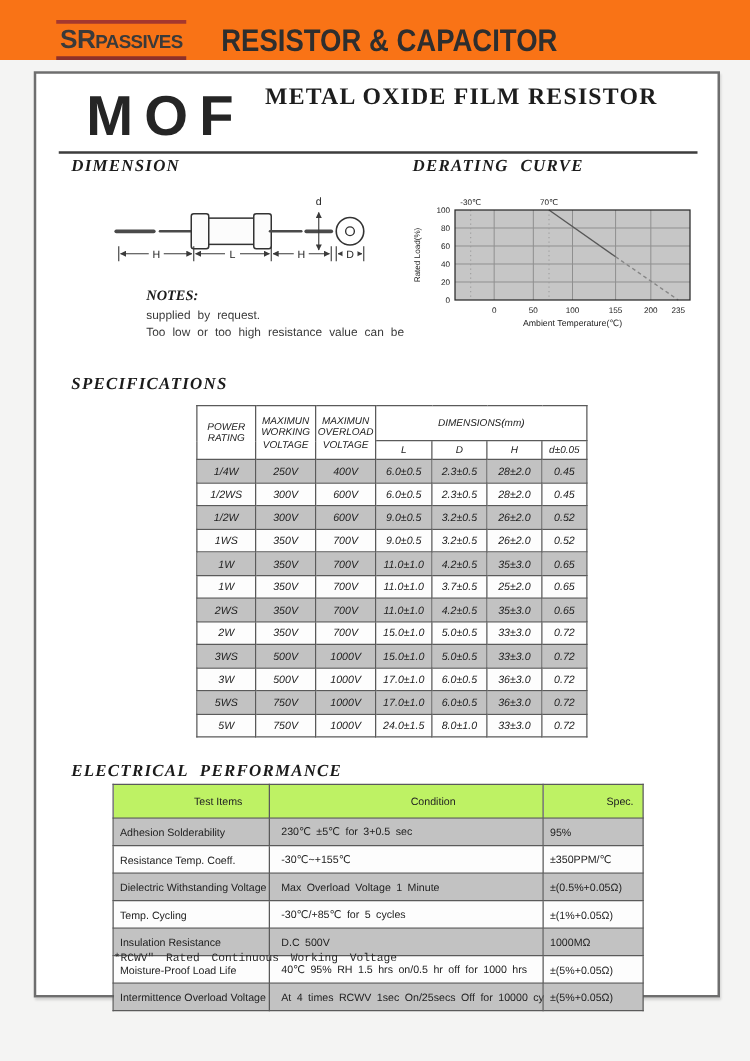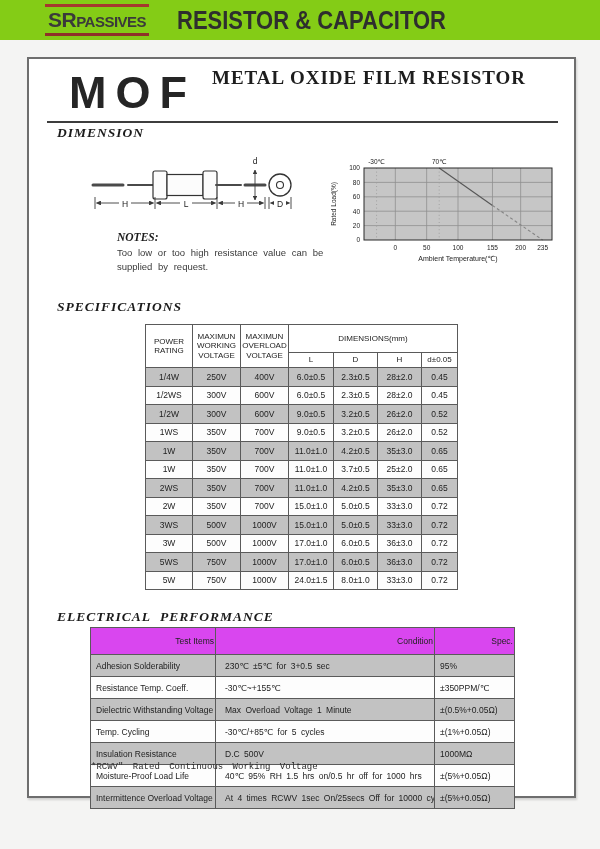--- a/index.html
+++ b/index.html
@@ -1,20 +1,20 @@
 <!DOCTYPE html>
 <html><head>
 <meta charset="utf-8">
 <style>
   html,body{margin:0;padding:0;}
   body{width:600px;height:849px;background:#f4f4f3;position:relative;overflow:hidden;
        font-family:"Liberation Sans","DejaVu Sans",sans-serif;color:#222;}
   
-  .band{position:absolute;left:0;top:0;width:600px;height:40px;background:#84cc16;
-        display:flex;align-items:center;}
+  .band{position:absolute;left:0;top:0;width:600px;height:48px;background:#f97316;
+        display:flex;align-items:flex-end;}
   .logo{margin-left:45px;border-top:3px solid #a5382e;border-bottom:3px solid #8e3129;
         padding:1px 3px;display:flex;align-items:baseline;}
   .logo .sr{font-size:21px;font-weight:bold;color:#3a3a3a;letter-spacing:-0.5px;}
   .logo .passives{font-size:15px;font-weight:bold;color:#3a3a3a;letter-spacing:-0.5px;}
   .band-title{margin-left:28px;font-size:25px;font-weight:bold;color:#2e2e2e;
               transform:scaleX(0.88);transform-origin:left center;white-space:nowrap;letter-spacing:0px;}
   
   .page{position:absolute;left:27px;top:57px;width:545px;height:737px;background:#ffffff;
         border:2px solid #6e6e6e;box-shadow:1px 2px 2px rgba(0,0,0,0.15);}
   .mof-line{position:absolute;left:40px;top:8px;display:flex;align-items:flex-start;gap:16px;}
@@ -31,30 +31,30 @@
   #h-elec{left:28px;top:550px;}
   #resistor-art{position:absolute;left:54px;top:96px;}
   #chart-mount{position:absolute;left:296px;top:86px;width:252px;height:126px;}
   .notes{position:absolute;left:88px;top:172px;width:250px;}
   .notes-title{font-family:"Liberation Serif","DejaVu Serif",serif;font-style:italic;
                font-weight:bold;font-size:11.5px;color:#1b1b1b;margin-bottom:3px;}
   .notes-line{font-size:9.5px;color:#3a3a3a;word-spacing:3px;line-height:13.5px;white-space:nowrap;}
   
   table{border-collapse:collapse;table-layout:fixed;}
   td,th{border:1px solid #5a5a5a;font-weight:normal;overflow:hidden;}
-  .spec-table{position:absolute;left:116px;top:265px;width:312px;font-size:8.5px;}
+  .spec-table{position:absolute;left:128px;top:265px;width:312px;font-size:8.5px;font-style:italic;}
   .spec-table th{font-size:8px;line-height:9.5px;text-align:center;background:#fff;padding:1px;}
   .spec-table thead tr:first-child{height:28px;}
   .spec-table thead tr:last-child{height:15px;}
   .spec-table tbody tr{height:18.5px;padding-left:32px;}
   .spec-table tbody td{text-align:center;padding:0;}
   .spec-table tbody tr:nth-child(odd) td{background:#c2c2c2;}
   .spec-table tbody tr:nth-child(even) td{background:#fdfdfd;}
   .elec-table{position:absolute;left:61px;top:568px;width:424px;font-size:8.5px;}
-  .elec-table th{font-size:8.5px;text-align:right;height:24px;background:#d946ef;padding-left:44px;}
+  .elec-table th{font-size:8.5px;text-align:center;height:24px;background:#bef264;padding-left:44px;}
   .elec-table tbody tr{height:22px;}
   .elec-table tbody td{padding:0 0 0 5px;text-align:left;white-space:nowrap;}
   .elec-table tbody td:nth-child(2){padding-left:9px;word-spacing:2px;}
   .elec-table tbody tr:nth-child(odd) td{background:#c2c2c2;}
   .elec-table tbody tr:nth-child(even) td{background:#fdfdfd;}
   .footnote{position:absolute;left:62px;top:703px;
             font-family:"Liberation Mono","DejaVu Sans Mono",monospace;
             font-size:9px;word-spacing:4px;color:#2c2c2c;white-space:nowrap;}
 </style>
 </head>
@@ -70,20 +70,21 @@
 
 <div class="page">
 
   <div class="mof-line">
     <span class="mof">MOF</span>
     <span class="mof-name">METAL OXIDE FILM RESISTOR</span>
   </div>
   <div class="title-rule"></div>
 
   <div class="sec-h" id="h-dim">DIMENSION</div>
+  <div class="sec-h" id="h-der">DERATING CURVE</div>
 
   <svg id="resistor-art" width="228" height="114" viewBox="0 0 228 114">
     <defs>
       <marker id="arr" viewBox="0 0 10 10" refX="9" refY="5" markerWidth="5.5" markerHeight="5.5" orient="auto-start-reverse">
         <path d="M0,0L10,5L0,10z" fill="#3a3a3a"></path>
       </marker>
     </defs>
 
     <line x1="10" y1="30" x2="40" y2="30" stroke="#4a4a4a" stroke-width="3" stroke-linecap="round"></line>
 
@@ -153,22 +154,22 @@
         <text x="35" y="39.8" font-size="6.5" fill="#222" font-family="Liberation Sans,DejaVu Sans,sans-serif" text-anchor="end">80</text>
         <text x="35" y="25.4" font-size="6.5" fill="#222" font-family="Liberation Sans,DejaVu Sans,sans-serif" text-anchor="end">100</text>
         <text x="51.53333333333333" y="19" font-size="6.5" fill="#222" font-family="Liberation Sans,DejaVu Sans,sans-serif" text-anchor="middle">-30℃</text>
         <text x="114.2" y="19" font-size="6.5" fill="#222" font-family="Liberation Sans,DejaVu Sans,sans-serif" text-anchor="middle">70℃</text>
         <text x="133" y="116" font-size="7" fill="#222" font-family="Liberation Sans,DejaVu Sans,sans-serif" text-anchor="middle">Ambient Temperature(℃)</text>
         <text x="11" y="59" font-size="6.5" fill="#222" font-family="Liberation Sans,DejaVu Sans,sans-serif" text-anchor="middle" transform="rotate(-90 11 59)">Rated Load(%)</text>
       </svg></div>
 
   <div class="notes">
     <div class="notes-title">NOTES:</div>
+    <div class="notes-line">supplied by request.</div>
     <div class="notes-line">Too low or too high resistance value can be</div>
-    <div class="notes-line">supplied by request.</div>
   </div>
 
   <div class="sec-h" id="h-spec">SPECIFICATIONS</div>
 
   <table class="spec-table">
     <colgroup>
       <col style="width:47px">
         <col style="width:48px">
         <col style="width:48px">
       <col style="width:45px">

